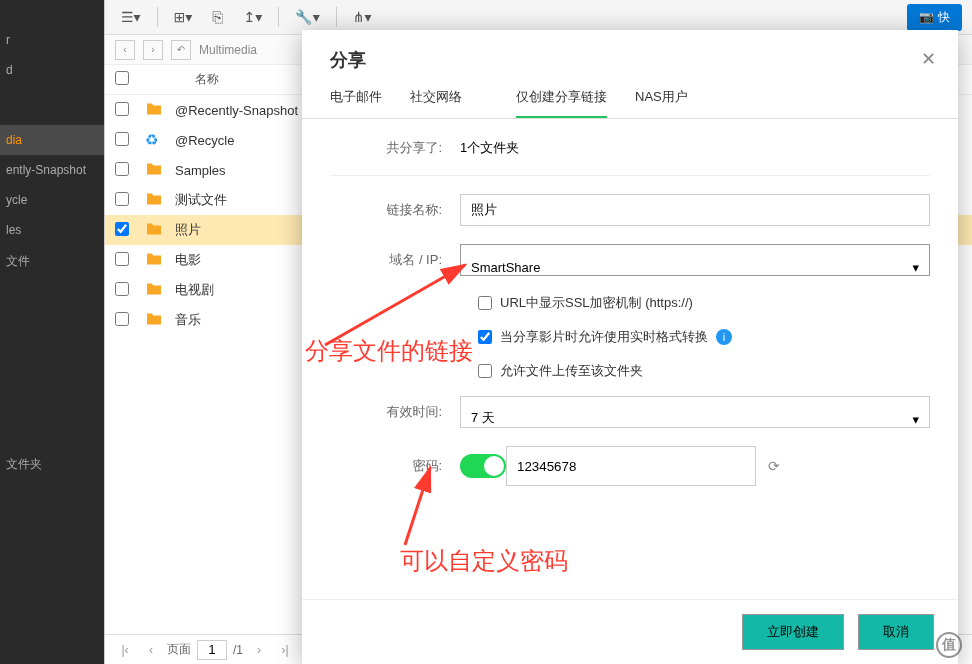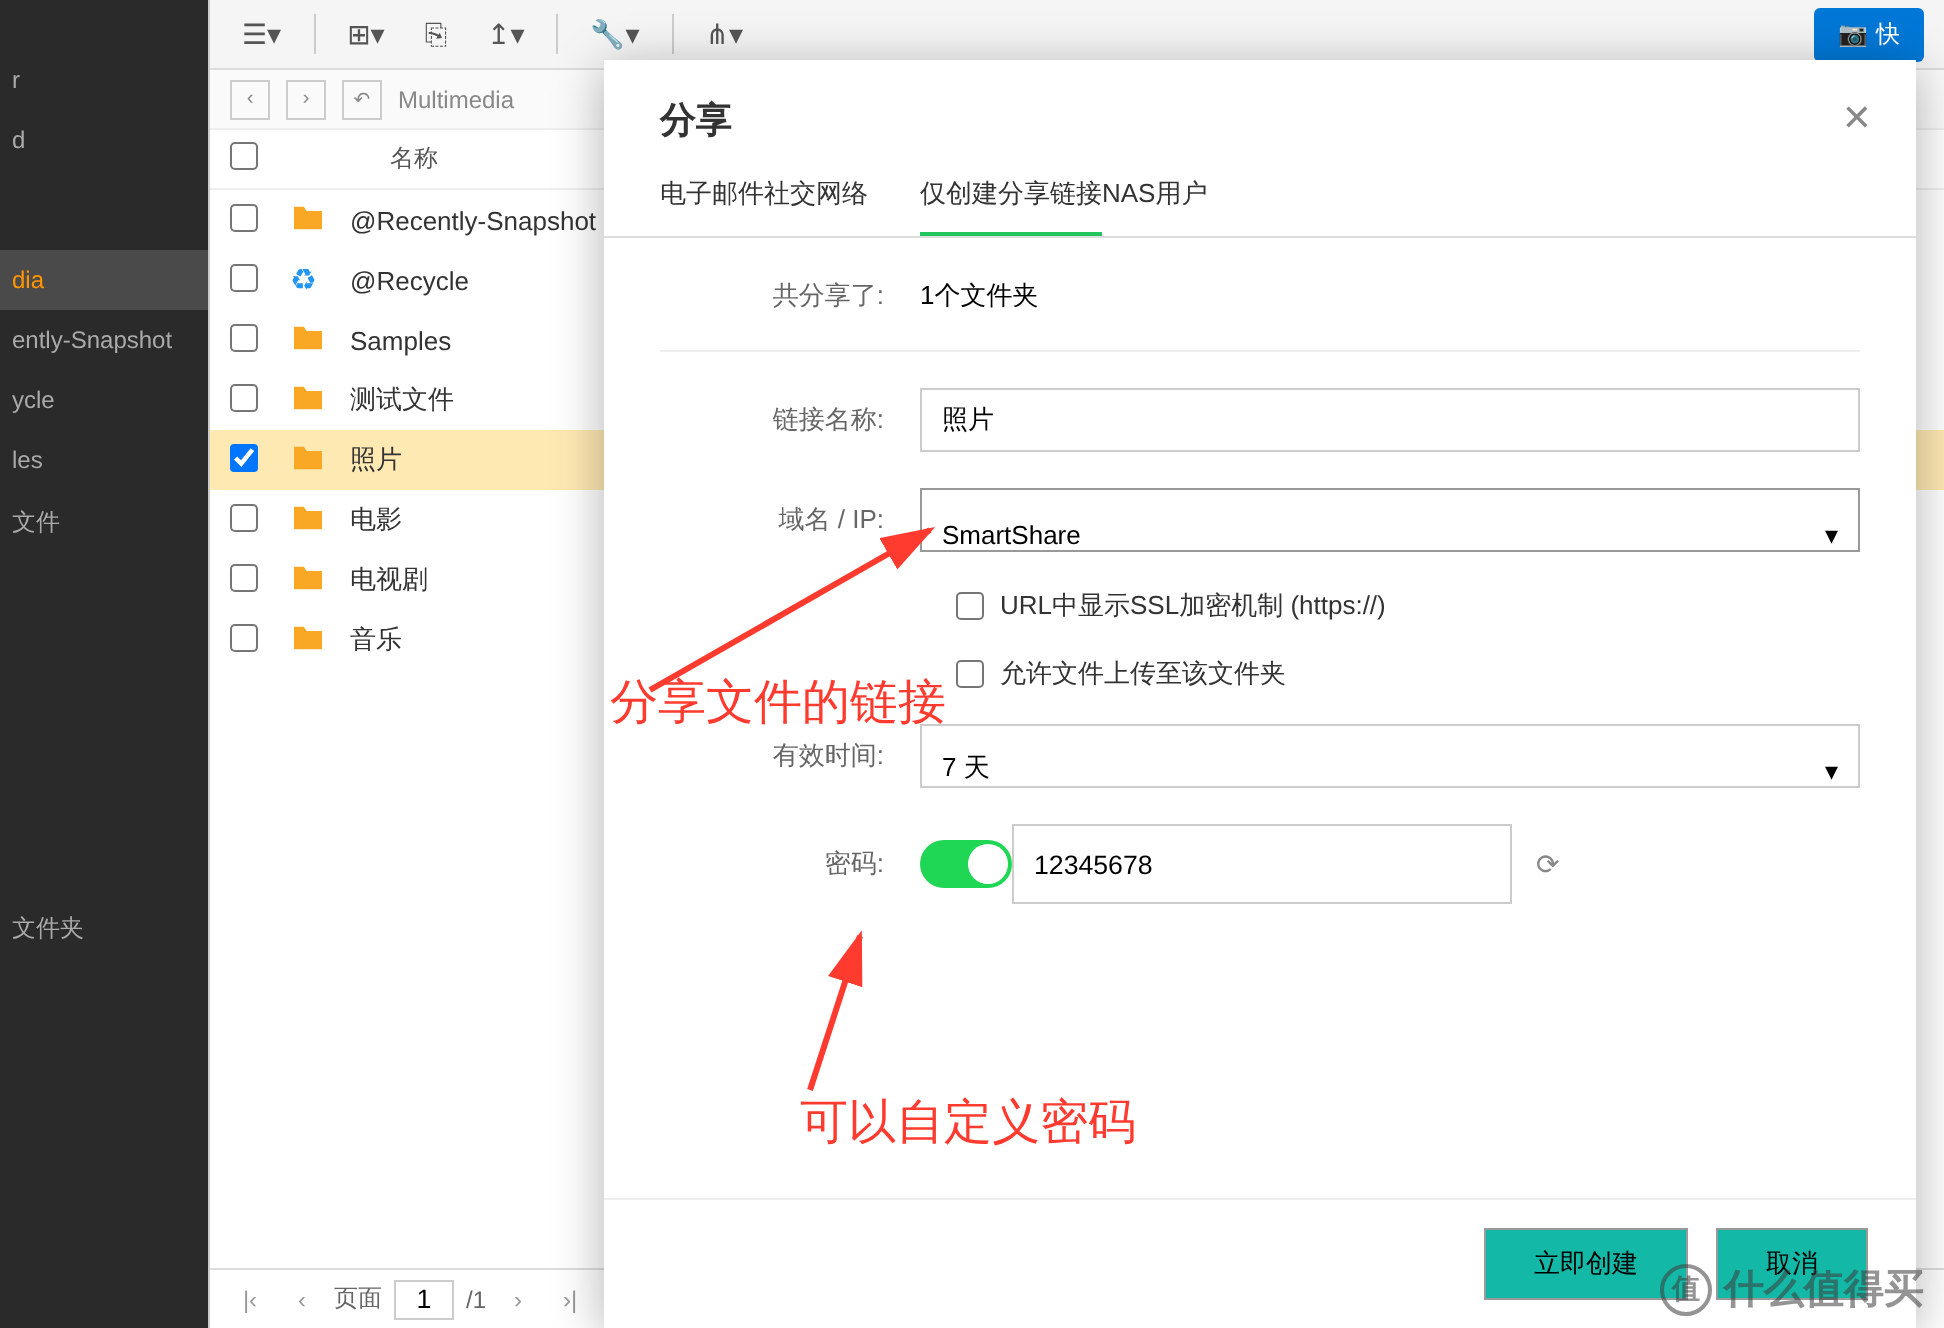--- a/index.html
+++ b/index.html
@@ -30,21 +30,21 @@
 .file-row .nm { flex: 1; }
 input[type=checkbox] { width: 14px; height: 14px; }
 
 .pagination { height: 30px; border-top: 1px solid #ddd; display: flex; align-items: center; padding: 0 10px; gap: 6px; font-size: 12px; color: #666; }
 .pg-btn { width: 20px; height: 20px; display: flex; align-items: center; justify-content: center; cursor: pointer; color: #999; }
 .pg-input { width: 30px; height: 20px; text-align: center; border: 1px solid #ccc; }
 .modal { position: absolute; top: 30px; left: 302px; right: 14px; bottom: 0; background: #fff; box-shadow: 0 4px 24px rgba(0,0,0,0.3); display: flex; flex-direction: column; }
 .modal-header { padding: 18px 28px 0; }
 .modal-title { font-size: 18px; font-weight: bold; color: #333; }
 .modal-close { position: absolute; top: 18px; right: 22px; font-size: 18px; color: #888; cursor: pointer; }
-.modal-tabs { display: flex; padding: 16px 28px 0; border-bottom: 1px solid #ddd; font-size: 13px; }
+.modal-tabs { display: flex; gap: 28px; padding: 16px 28px 0; border-bottom: 1px solid #ddd; font-size: 13px; }
 .modal-tab { padding-bottom: 10px; color: #333; cursor: pointer; }
 .modal-tab.active { font-weight: normal; border-bottom: 2px solid #22c55e; margin-left: 26px; }
 .modal-body { flex: 1; padding: 20px 28px; overflow: auto; }
 .info-row { display: flex; align-items: center; margin-bottom: 18px; font-size: 13px; }
 .info-label { width: 130px; text-align: right; color: #666; padding-right: 18px; }
 .info-value { flex: 1; }
 .sep-line { height: 1px; background: #eee; margin: 8px 0 18px; }
 .txt-input { width: 100%; height: 32px; border: 1px solid #ccc; padding: 0 10px; font-size: 13px; }
 .select-box { width: 100%; height: 32px; border: 1px solid #ccc; padding: 0 10px; font-size: 13px; display: flex; align-items: flex-end; justify-content: space-between; cursor: pointer; }
 .select-box.active { border-color: #999; }
@@ -210,20 +210,25 @@
           <span>SmartShare</span>
           <span>▾</span>
         </div>
       </div>
     </div>
     <div class="chk-row">
       <input type="checkbox" style="">
       <span>URL中显示SSL加密机制 (https://)</span>
     </div>
     <div class="chk-row">
+      <input type="checkbox" checked="" style="">
+      <span>当分享影片时允许使用实时格式转换</span>
+      <span class="info-icon">i</span>
+    </div>
+    <div class="chk-row">
       <input type="checkbox" style="">
       <span>允许文件上传至该文件夹</span>
     </div>
     <div class="info-row">
       <div class="info-label">有效时间:</div>
       <div class="info-value">
         <div class="select-box">
           <span>7 天</span>
           <span>▾</span>
         </div>
@@ -261,14 +266,13 @@
       <marker id="ah2" markerWidth="10" markerHeight="10" refX="8" refY="3" orient="auto">
         <path d="M0,0 L0,6 L9,3 z" fill="#ff3b30"></path>
       </marker>
     </defs>
   <line x1="10" y1="85" x2="35" y2="8" stroke="#ff3b30" stroke-width="3" marker-end="url(#ah2)"></line>
 </svg>
 <div class="annotation" style="left:400px;top:545px">可以自定义密码</div>
 
 <div class="watermark">
   <span class="wm-icon">值</span>
-  <span>什么值得买</span>
 </div>
 
 </body></html>

